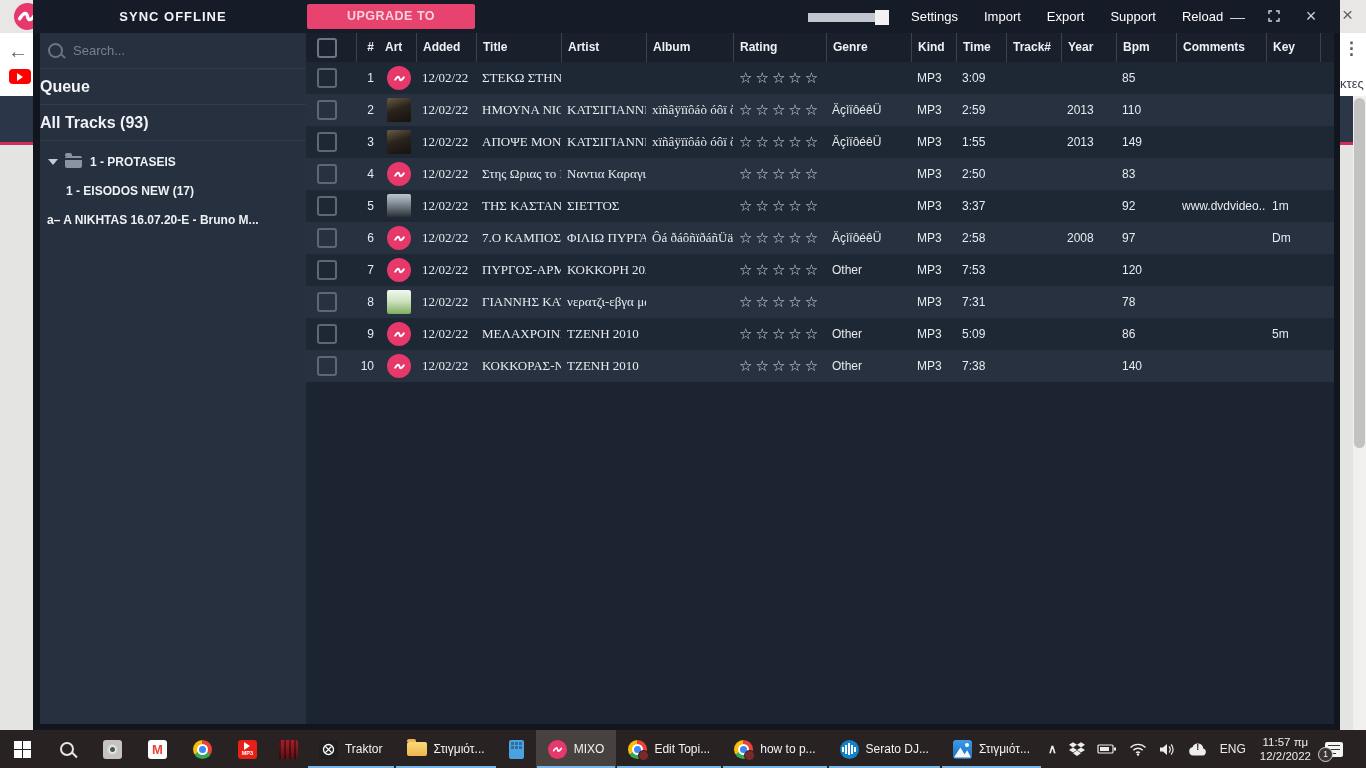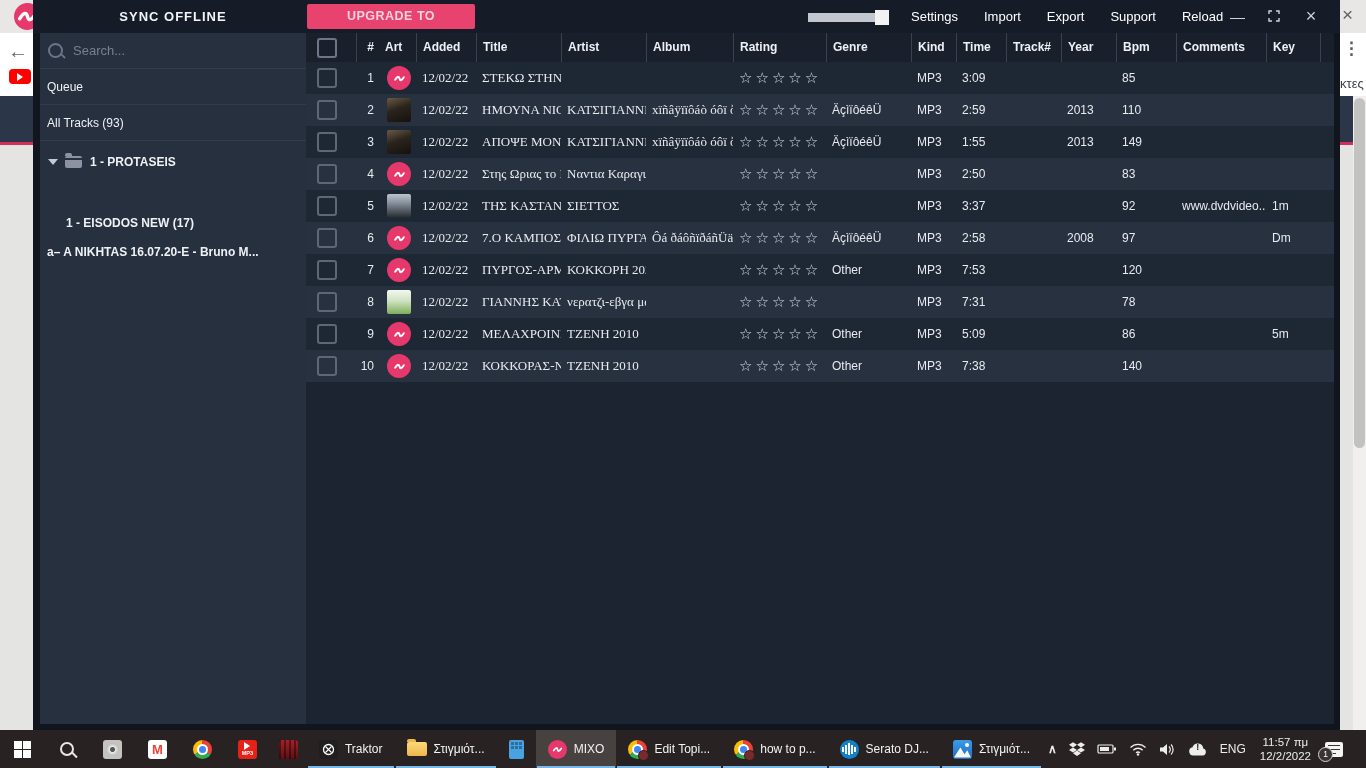--- a/index.html
+++ b/index.html
@@ -44,28 +44,28 @@
 
   
   #sidebar{position:absolute;left:7px;top:33px;width:292px;height:691px;background:#27303f;}
   .srow{position:relative;border-bottom:1px solid #323c4b;height:35px;display:flex;align-items:center;}
   #searchrow{padding-left:8px;gap:8px;}
   .mag{position:relative;width:11px;height:11px;border:2px solid #6b7486;border-radius:50%;}
   .mag::after{content:"";position:absolute;left:10px;top:10px;width:6px;height:2px;background:#6b7486;transform:rotate(45deg);}
   #searchrow input{background:transparent;border:none;outline:none;color:#cfd5df;font-size:13px;width:200px;
     font-family:"Liberation Sans",sans-serif;}
   #searchrow input::placeholder{color:#76808f;}
-  .navrow{padding-left:7px;font-size:12px;font-weight:normal;color:#f0f2f6;}
+  .navrow{font-size:16px;font-weight:bold;color:#f0f2f6;}
   #tree{margin-top:6px;}
   .trow-side{height:30px;display:flex;align-items:center;font-size:12px;font-weight:bold;color:#eef1f5;}
   .tri{width:0;height:0;border-left:5px solid transparent;border-right:5px solid transparent;border-top:6px solid #c3cad6;margin:0 7px 0 8px;}
   .folder{position:relative;width:17px;height:12px;background:#8b93a2;border-radius:2px;margin-right:8px;}
   .folder::before{content:"";position:absolute;left:0;top:-3px;width:7px;height:3px;background:#8b93a2;border-radius:2px 2px 0 0;}
   .folder::after{content:"";position:absolute;left:0;top:2px;width:17px;height:1.5px;background:#27303f;}
-  .indent1{padding-left:26px;height:28px;margin-top:32px;}
+  .indent1{padding-left:26px;height:28px;}
   .plrow{padding-left:7px;height:28px;}
   .plrow.selected{background:#171d28;}
   .plrow2{padding-left:7px;height:30px;}
 
   
   #main{position:absolute;left:273px;top:33px;width:1028px;height:691px;background:#1c2431;}
   .grid{display:grid;grid-template-columns:50px 23px 37px 60px 85px 85px 87px 93px 85px 45px 50px 55px 55px 60px 90px 55px minmax(0,1fr);align-items:center;}
   #thead{height:29px;background:#19202c;font-size:12px;font-weight:bold;color:#edf0f4;}
   .hc{padding-left:6px;white-space:nowrap;overflow:hidden;line-height:29px;height:29px;}
   .hc.sep{border-left:1px solid #39434f;}

